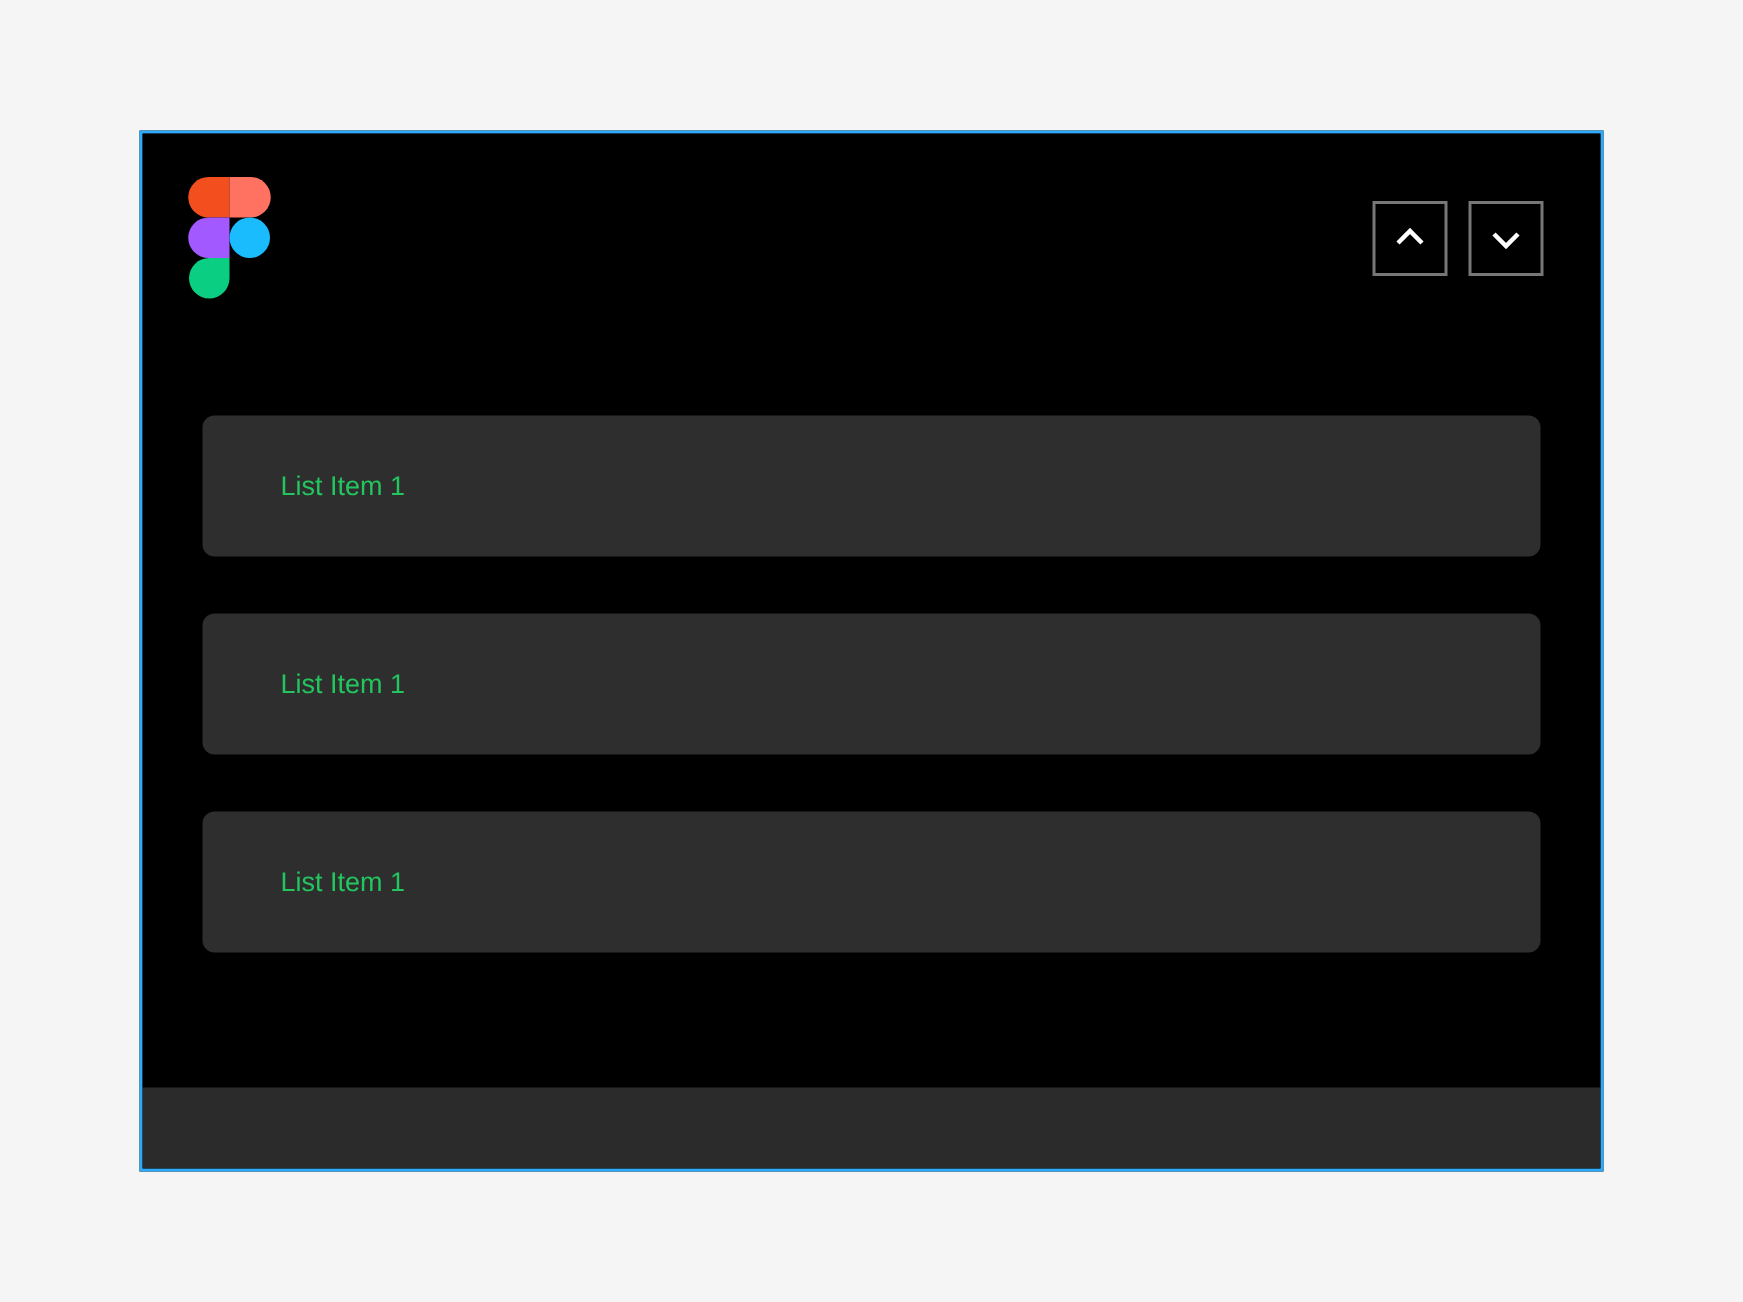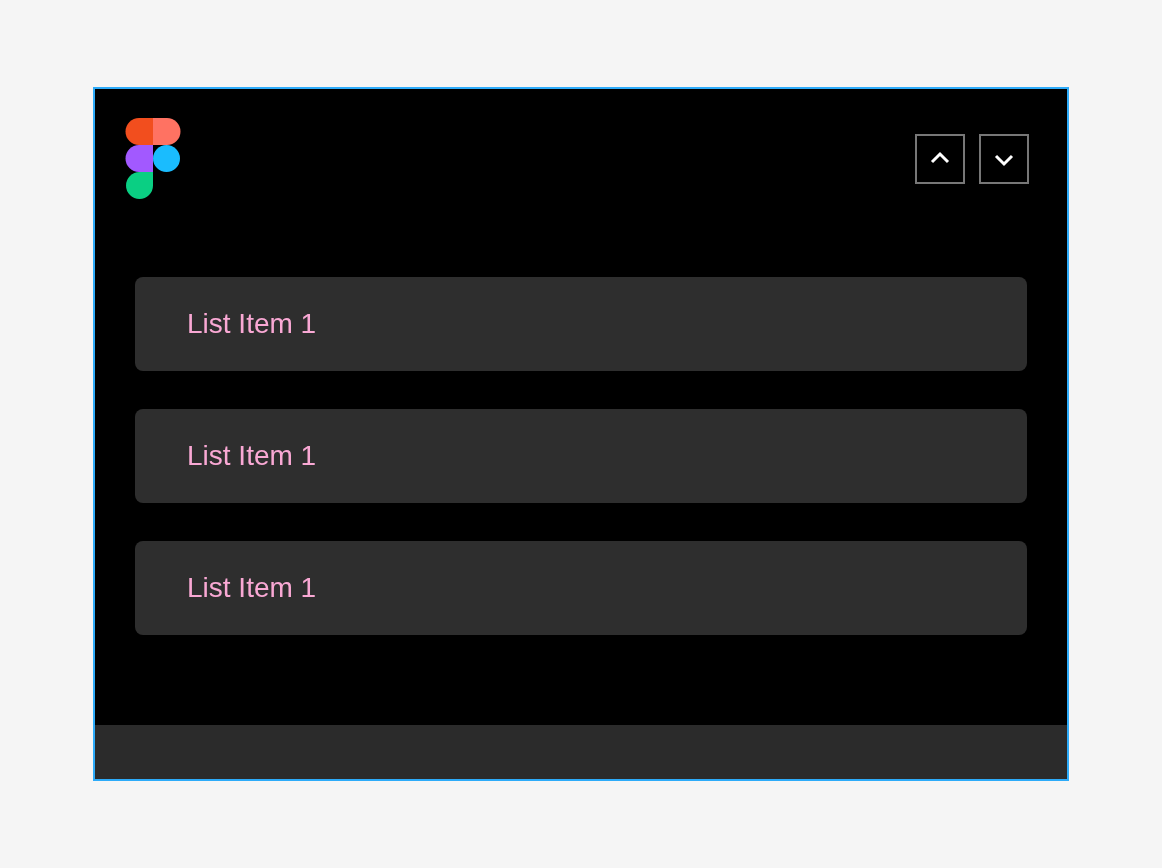--- a/index.html
+++ b/index.html
@@ -73,22 +73,22 @@
     .list-item {
       height: 94px;
       background: #2e2e2e;
       border-radius: 8px;
       display: flex;
       align-items: center;
       padding: 0 52px;
       cursor: pointer;
     }
     .list-item-label {
-      color: #f9a8d4;
-      font-size: 28px;
+      color: #22c55e;
+      font-size: 18px;
       font-weight: 400;
     }
     .footer-bar {
       height: 54px;
       background: #2b2b2b;
     }
   </style>
 </head>
 <body>
 

